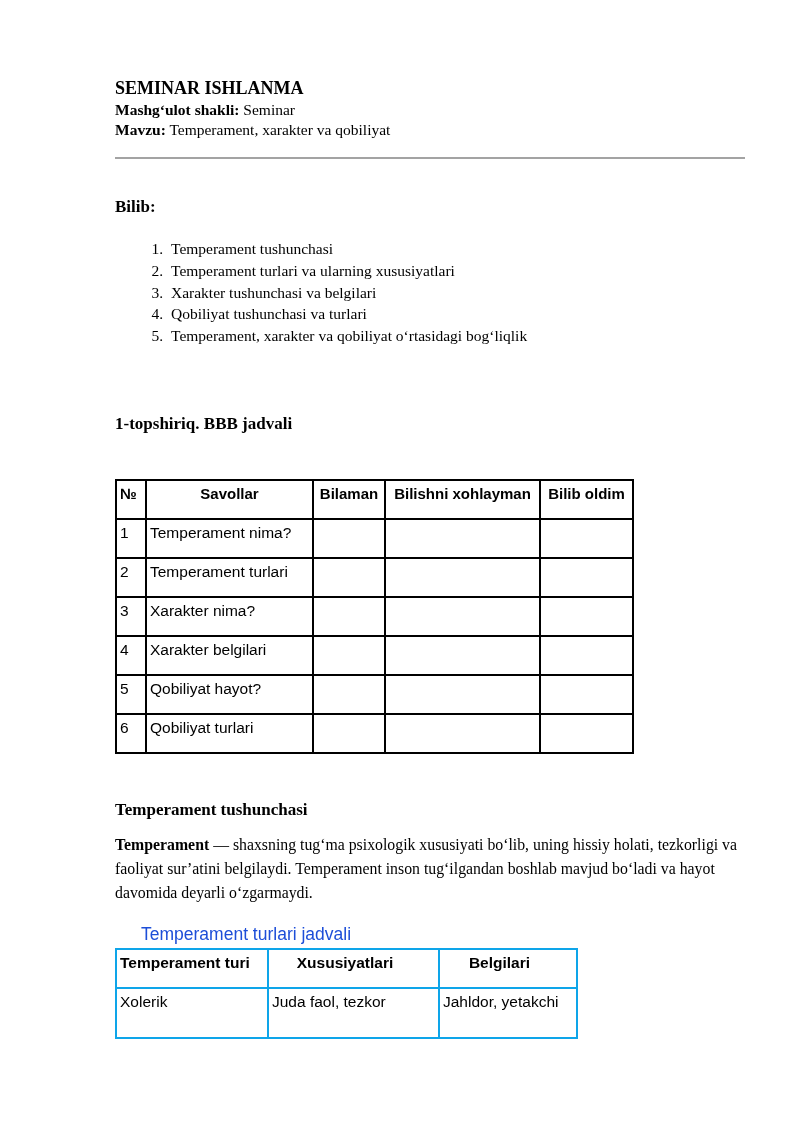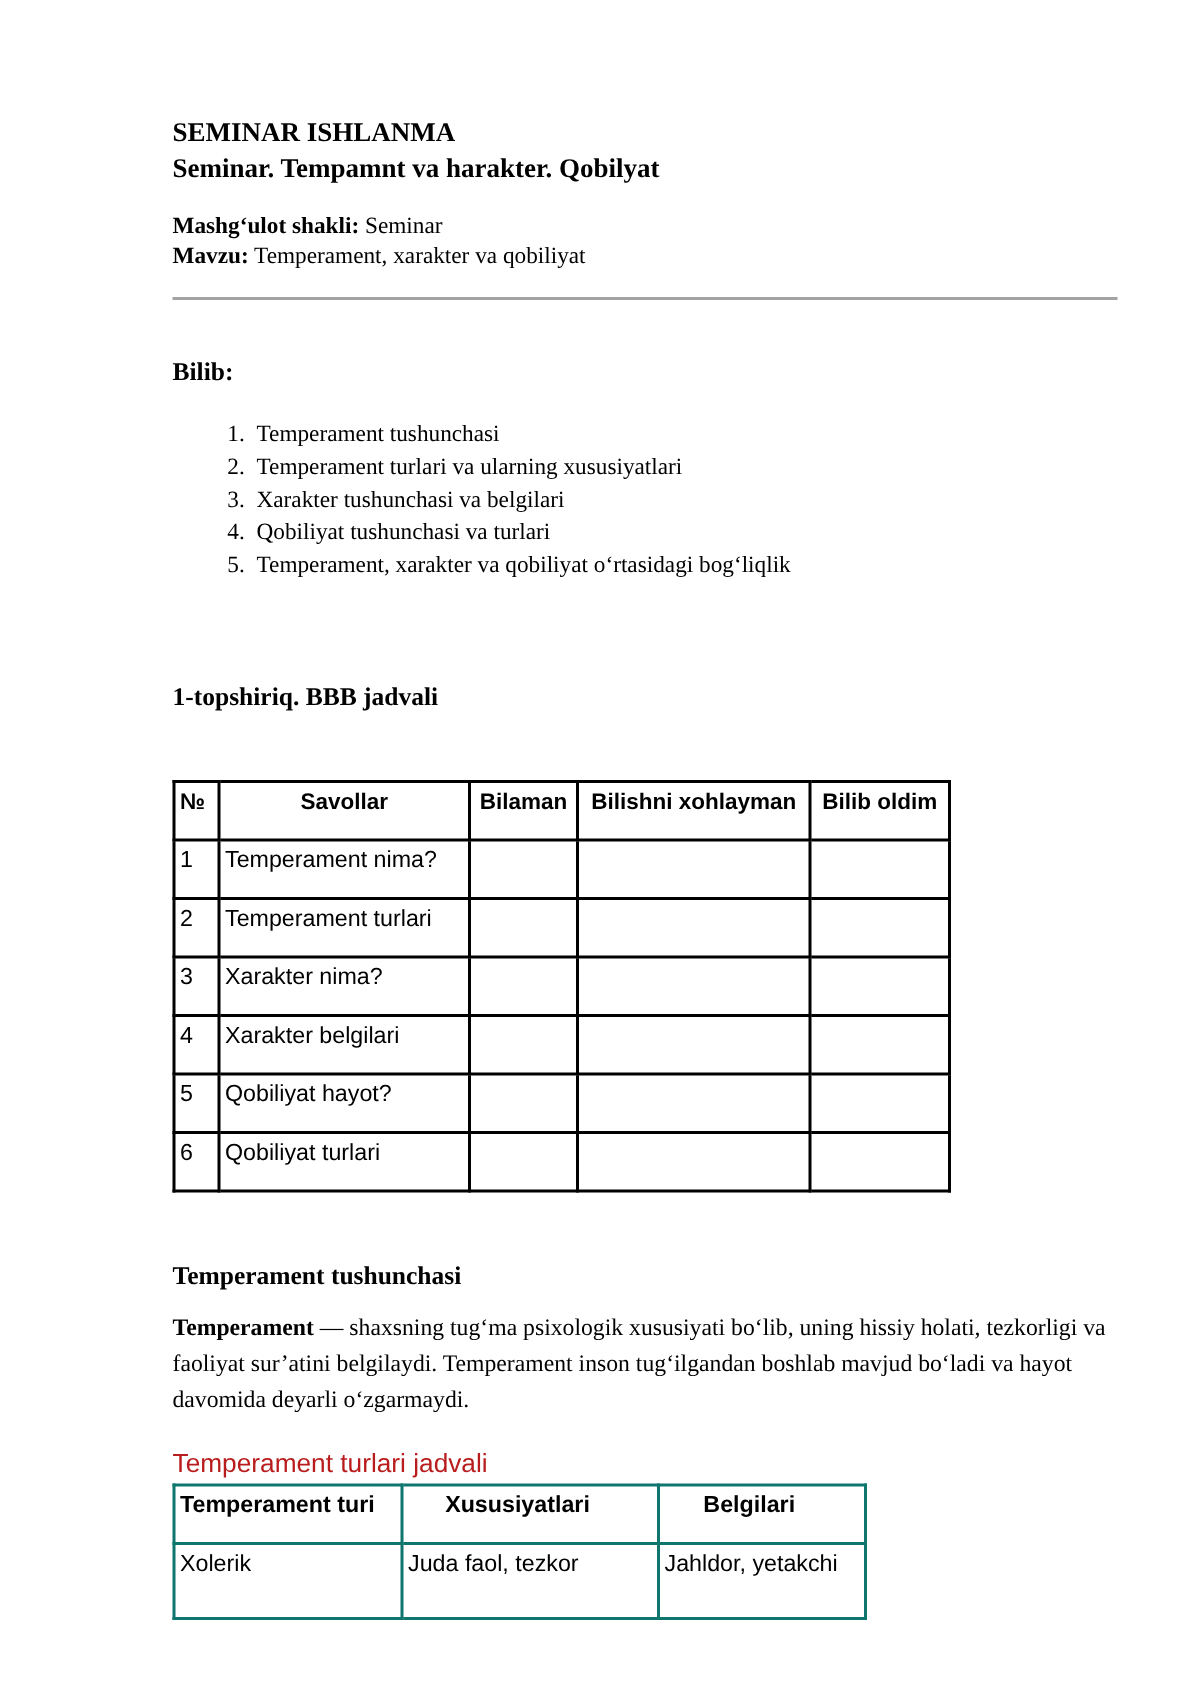--- a/index.html
+++ b/index.html
@@ -106,21 +106,21 @@
     font-weight: 400;
   }
   table.types {
     margin-top: 3px;
     border-collapse: collapse;
     font-family: "Liberation Sans", sans-serif;
     table-layout: fixed;
     width: 461px;
   }
   table.types th, table.types td {
-    border: 2px solid #0f766e;
+    border: 2px solid #0ea5e9;
     vertical-align: top;
     padding: 4px 20px 2px 3px;
     overflow: hidden;
     white-space: nowrap;
   }
   table.types th {
     font-size: 15.5px;
     font-weight: bold;
     text-align: center;
     height: 39px;
@@ -131,21 +131,20 @@
     height: 50px;
   }
 </style>
 </head>
 <body>
 
 <div class="page">
   <div class="content">
 
     <div class="doc-title">SEMINAR ISHLANMA</div>
-    <div class="doc-subtitle">Seminar. Tempamnt va harakter. Qobilyat</div>
 
     <div class="meta-line"><b>Mashgʻulot shakli:</b><span> Seminar</span></div>
     <div class="meta-line"><b>Mavzu:</b><span> Temperament, xarakter va qobiliyat</span></div>
 
     <hr class="divider" style="border-top-color: rgb(163, 163, 163);">
 
     <div class="reja-heading">Bilib:</div>
 
     <ol class="reja-list">
       <li>Temperament tushunchasi</li>
@@ -215,21 +214,21 @@
         <td></td>
         <td></td>
       </tr>
     </tbody>
       </table>
 
     <div class="temp-heading">Temperament tushunchasi</div>
 
     <p class="temp-paragraph"><b>Temperament</b><span> — shaxsning tugʻma psixologik xususiyati boʻlib, uning hissiy holati, tezkorligi va faoliyat sur’atini belgilaydi. Temperament inson tugʻilgandan boshlab mavjud boʻladi va hayot davomida deyarli oʻzgarmaydi.</span></p>
 
-    <div class="types-heading" style="color: #b91c1c;">Temperament turlari jadvali</div>
+    <div class="types-heading" style="color: #1d4ed8; margin-left: 26px;">Temperament turlari jadvali</div>
 
     <table class="types">
       <colgroup>
         <col style="width:152px">
           <col style="width:171px">
           <col style="width:138px">
       </colgroup>
       <tbody>
           <tr>
         <th>Temperament turi</th>

